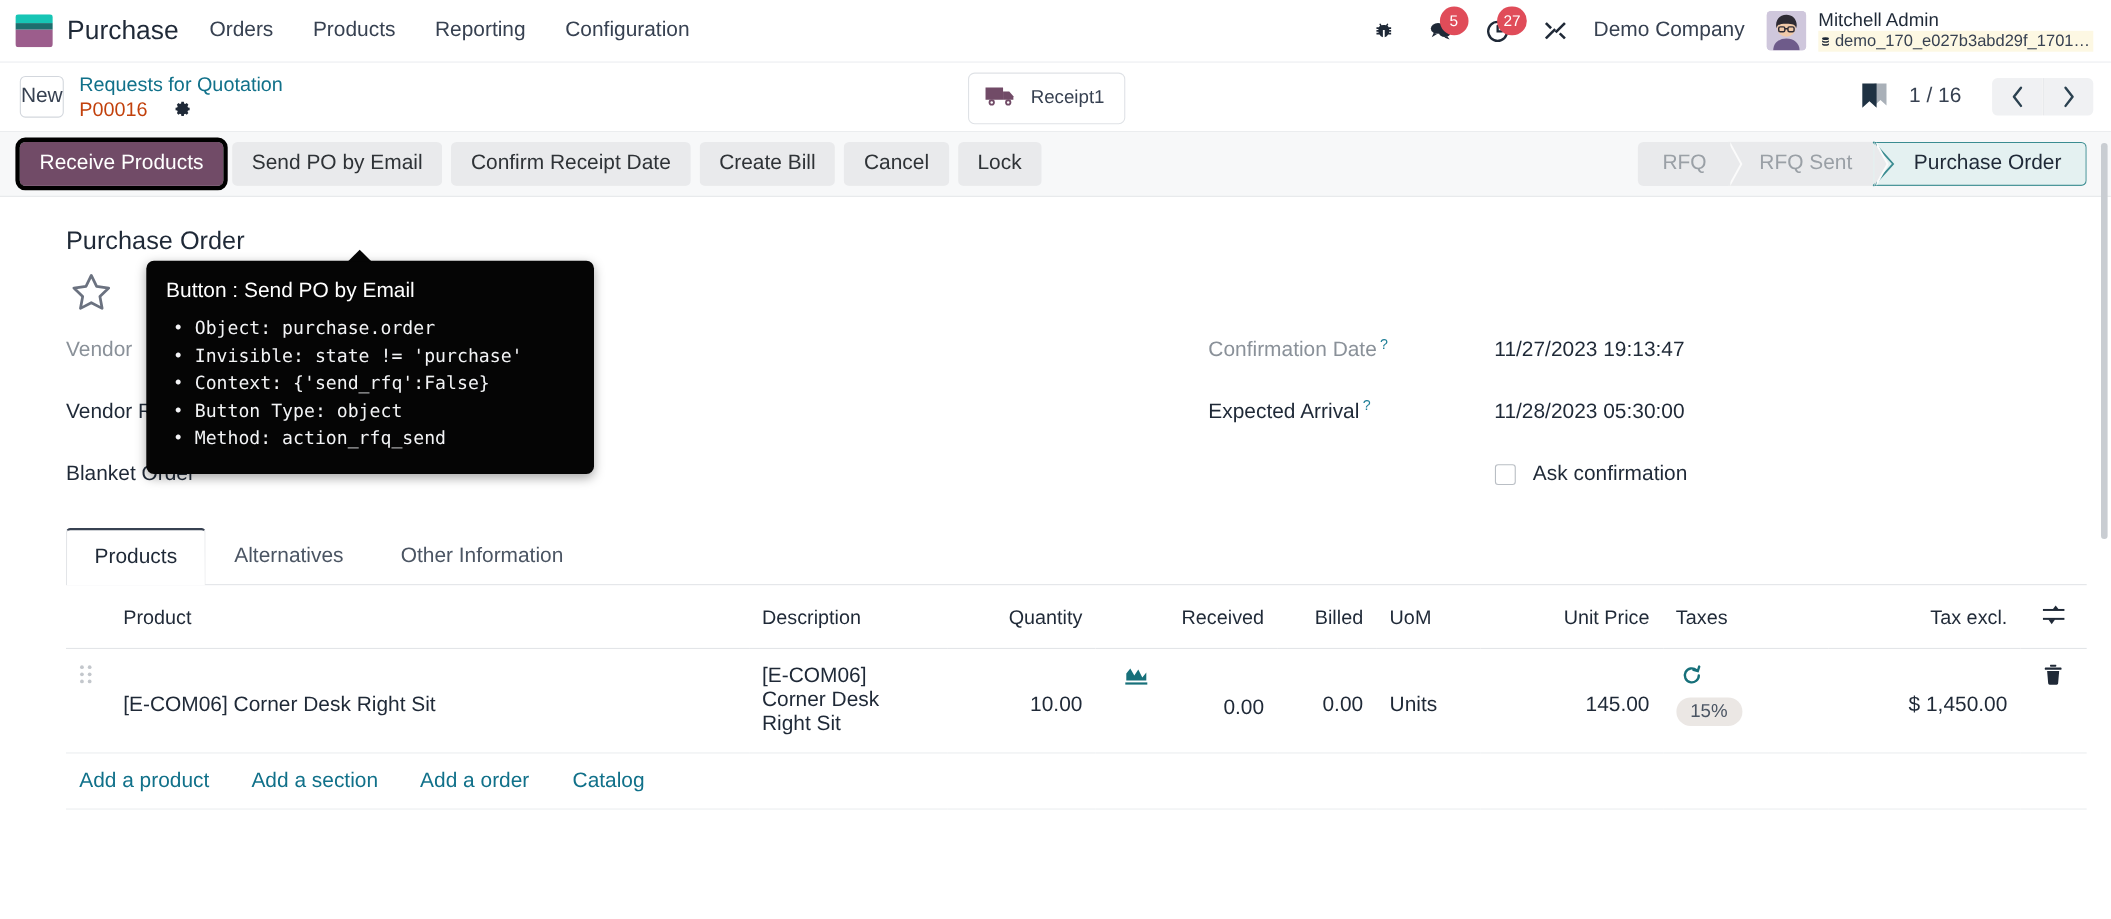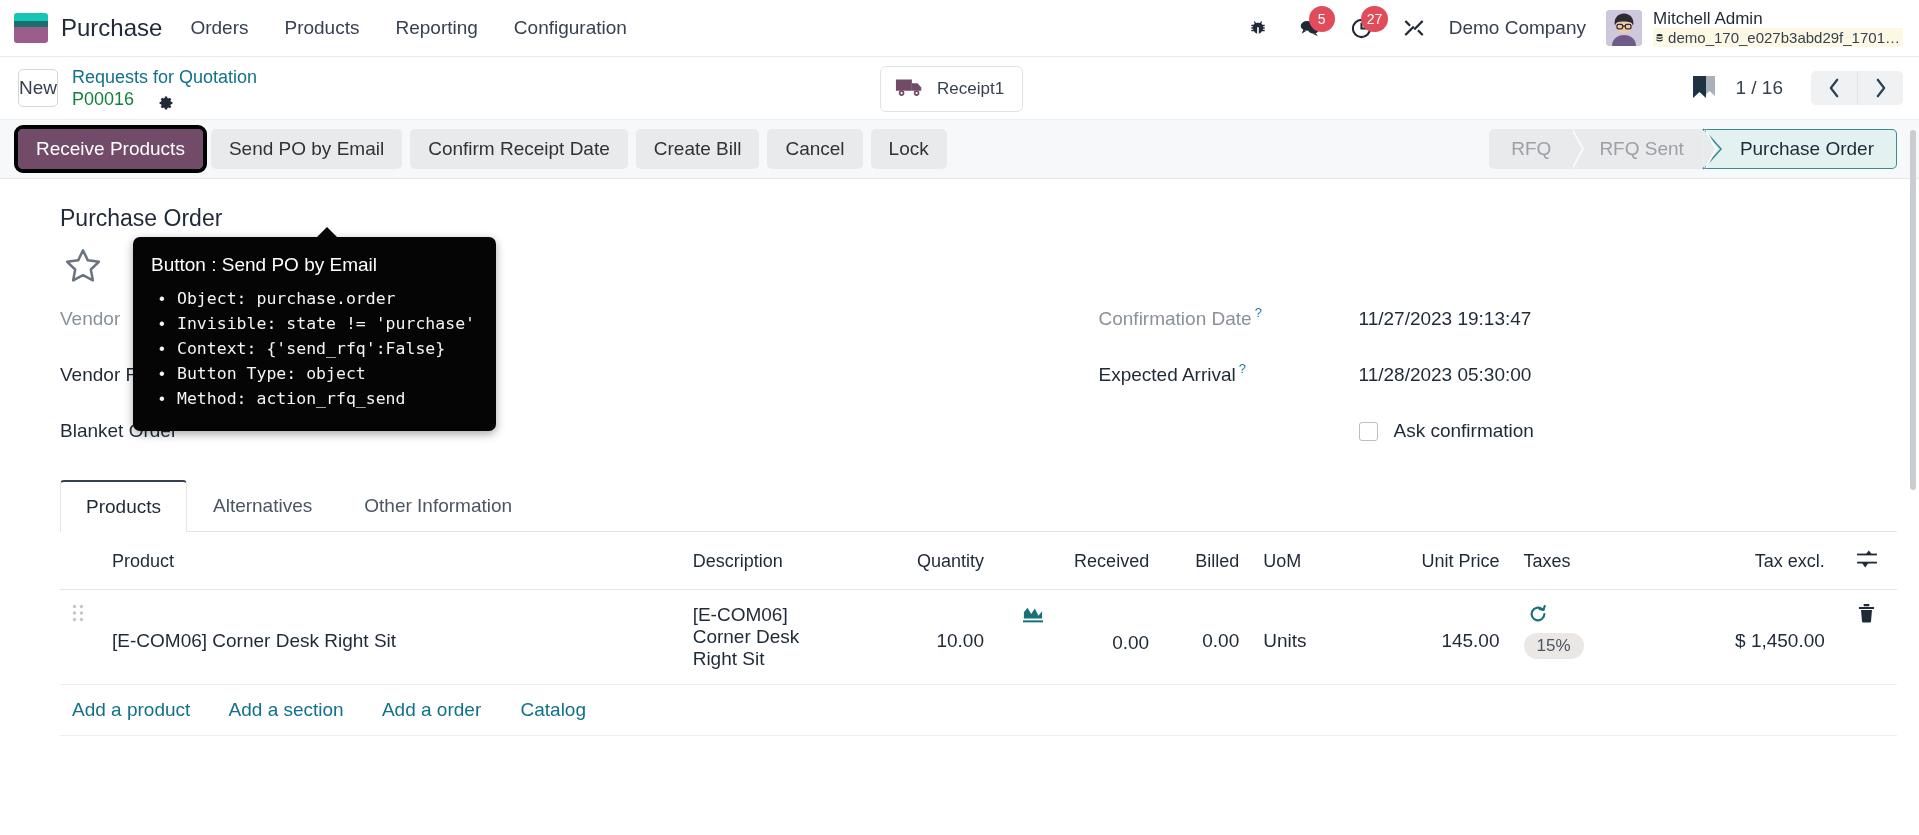--- a/index.html
+++ b/index.html
@@ -70,21 +70,21 @@
     height: 62px; display: flex; align-items: center;
     padding: 0 16px 0 18px; background: #fff; position: relative;
   }
   .btn-new {
     border: 1px solid #d3d7dd; border-radius: 5px;
     padding: 7px 0; font-size: 19px; color: #374151;
     background: #fff; cursor: pointer; margin-right: 14px;
   }
   .breadcrumb { display: flex; flex-direction: column; line-height: 1.25; }
   .bc-parent { font-size: 18px; color: #11718a; cursor: pointer; }
-  .bc-current { font-size: 18px; color: #15803d; display: flex; align-items: flex-end; gap: 24px; }
+  .bc-current { font-size: 18px; color: #c2410c; display: flex; align-items: center; gap: 24px; }
   .gear { color: #1f2937; cursor: pointer; display: inline-flex; }
 
   .smart-wrap { position: absolute; left: 880px; top: 9px; }
   .smart-btn {
     border: 1px solid #dfe2e6; border-radius: 6px; background: #fff;
     display: flex; align-items: center; gap: 12px;
     padding: 8px 18px 8px 14px; cursor: pointer; min-width: 128px;
   }
   .smart-txt { display: flex; flex-direction: row; line-height: 1.2; }
   .smart-label { font-size: 17px; color: #374151; }
@@ -202,21 +202,21 @@
   .tax-tag {
     display: inline-block; background: #ebe7e4; color: #4b5563;
     border-radius: 14px; padding: 3px 13px; font-size: 17px;
   }
   .trash { color: #1f2937; cursor: pointer; display: inline-flex; }
   .addrow { padding: 14px 12px 10px 12px; }
   .addlink { font-size: 19px; color: #11718a; cursor: pointer; margin-right: 34px; }
 
   
   .tooltip {
-    position: absolute; left: 133px; top: 237px; width: 363px;
+    position: absolute; left: 133px; top: 237px; width: 407px;
     background: #050505; color: #ffffff; border-radius: 7px;
     padding: 17px 18px 20px 18px; z-index: 50;
     box-shadow: 0 3px 10px rgba(0,0,0,.35);
   }
   .tooltip:before {
     content: ""; position: absolute; top: -10px; left: 183px;
     border-left: 11px solid transparent; border-right: 11px solid transparent;
     border-bottom: 11px solid #050505;
   }
   .tt-title { font-size: 19px; margin-bottom: 10px; color: #fff; }

